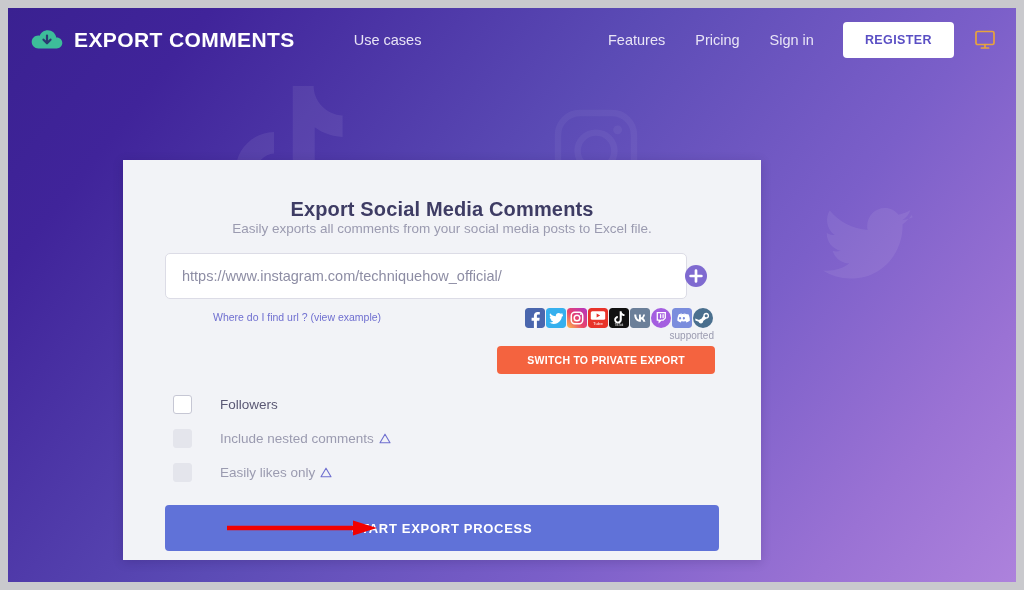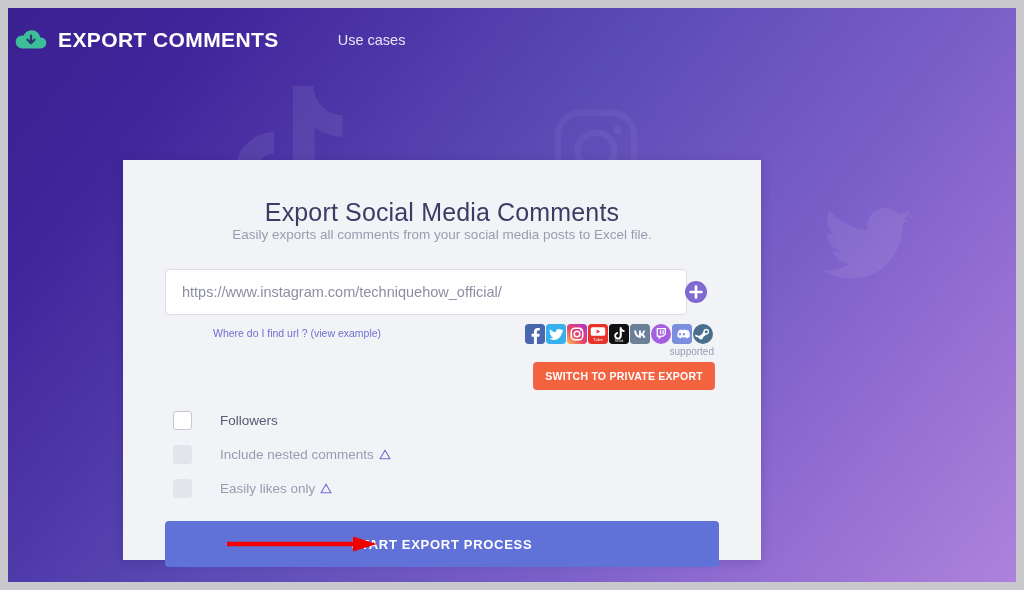--- a/index.html
+++ b/index.html
@@ -29,21 +29,21 @@
   .wm svg { display:block; }
   #wm-tiktok { left:215px; top:78px; }
   #wm-twitter { left:815px; top:200px; }
   #wm-ig { left:540px; top:95px; opacity:.045; }
 
   
   #header {
     position:relative; z-index:4;
     height:64px;
     display:flex; align-items:center;
-    padding:0 14px 0 6px;
+    padding:0 14px 0 22px;
   }
   #brand { display:flex; align-items:center; gap:10px; text-decoration:none; }
   #logo-cloud { width:34px; height:34px; display:block; }
   #brand-text {
     color:#fff; font-size:21px; letter-spacing:.4px;
     white-space:nowrap; font-weight:400;
   }
   #brand-text b { font-weight:700; }
   #brand-text .thin { font-weight:600; }
 
@@ -67,29 +67,29 @@
   #card {
     position:absolute; z-index:3;
     left:115px; top:152px;
     width:638px; height:400px;
     background:#f2f3f7;
     box-shadow:0 2px 10px rgba(25,10,60,.18);
   }
   #card-inner { padding:38px 42px 0 42px; }
 
   #card-title {
-    text-align:center; font-size:25px; color:#3e3c64;
-    font-weight:400; letter-spacing:.15px;
+    text-align:center; font-size:20px; color:#3e3c64;
+    font-weight:700; letter-spacing:.15px;
   }
   #card-sub {
     text-align:center; font-size:13.5px; color:#9b9bb0;
   }
 
   
-  #url-row { position:relative; margin-top:27px; }
+  #url-row { position:relative; margin-top:17px; }
   #url-input {
     width:522px; height:46px;
     background:#fff; border:1px solid #dcdce6; border-radius:5px;
     padding:0 16px; font-size:14.5px; color:#8d8da4;
     font-family:"Liberation Sans", sans-serif;
     outline:none;
   }
   #url-input::placeholder { color:#8d8da4; }
   #add-url-btn {
     position:absolute; right:12px; top:12px;
@@ -112,21 +112,21 @@
   .s-ico { width:20px; height:20px; border-radius:3px; display:block; }
   #supported-label {
     position:absolute; right:5px; top:22px;
     font-size:10px; color:#9b9bb0;
   }
   #private-export-btn {
     position:absolute; right:4px; top:38px;
     background:#f4633f; color:#fff;
     font-size:10.5px; font-weight:700; letter-spacing:.25px;
     border:none; border-radius:4px;
-    padding:8px 12px; cursor:pointer; white-space:nowrap;
+    padding:8px 30px; cursor:pointer; white-space:nowrap;
   }
 
   
   #options { margin-top:37px; padding-left:8px; }
   .opt-row { display:flex; align-items:center; height:34px; }
   .cb {
     width:19px; height:19px; border-radius:3px;
     flex:0 0 auto; margin-right:28px;
   }
   .cb.off { background:#e4e5ec; border:1px solid #e4e5ec; }
@@ -181,20 +181,30 @@
         <path d="M31.5 13.2c-.2 0-.4 0-.6 0C30.2 8.3 26 4.6 20.9 4.6c-4.3 0-8 2.6-9.5 6.4-.5-.1-1-.2-1.6-.2C5.4 10.8 2 14.2 2 18.4S5.4 26 9.8 26h21.7c3.6 0 6.5-2.9 6.5-6.4s-2.9-6.4-6.5-6.4z" fill="#3dbd9a"></path>
         <path d="M20 10.8v7.6M20 19.9l-4.1-4.3M20 19.9l4.1-4.3" stroke="#2a2a6e" stroke-width="2.6" stroke-linecap="round" stroke-linejoin="round" fill="none" opacity=".9"></path>
       </svg>
       <span id="brand-text"><span class="thin">EXPORT</span> <b>COMMENTS</b></span>
     </a>
 
     <nav id="nav-left">
       <a class="nav-link" href="#">Use cases</a>
     </nav>
 
+    <nav id="nav-right">
+      <a class="nav-link" href="#">Features</a>
+      <a class="nav-link" href="#">Pricing</a>
+      <a class="nav-link" href="#">Sign in</a>
+      <button id="register-btn">REGISTER</button>
+      <svg id="monitor-icon" width="22" height="20" viewBox="0 0 22 20" fill="none" stroke="#e8a33d" stroke-width="1.7">
+        <rect x="2" y="1.5" width="18" height="13" rx="1.6"></rect>
+        <path d="M11 14.5v3M7.4 18h7.2" stroke-linecap="round"></path>
+      </svg>
+    </nav>
   </div>
 
   <div id="card">
     <div id="card-inner">
 
       <h1 id="card-title">Export Social Media Comments</h1>
       <p id="card-sub">Easily exports all comments from your social media posts to Excel file.</p>
 
       <div id="url-row">
         <input id="url-input" type="text" placeholder="https://www.instagram.com/techniquehow_official/" style="">

